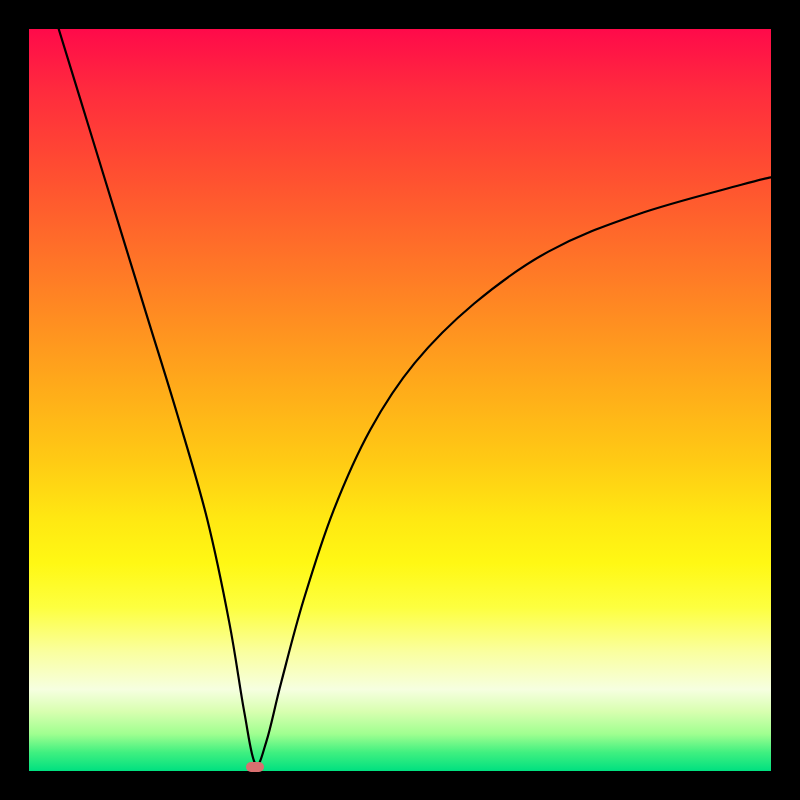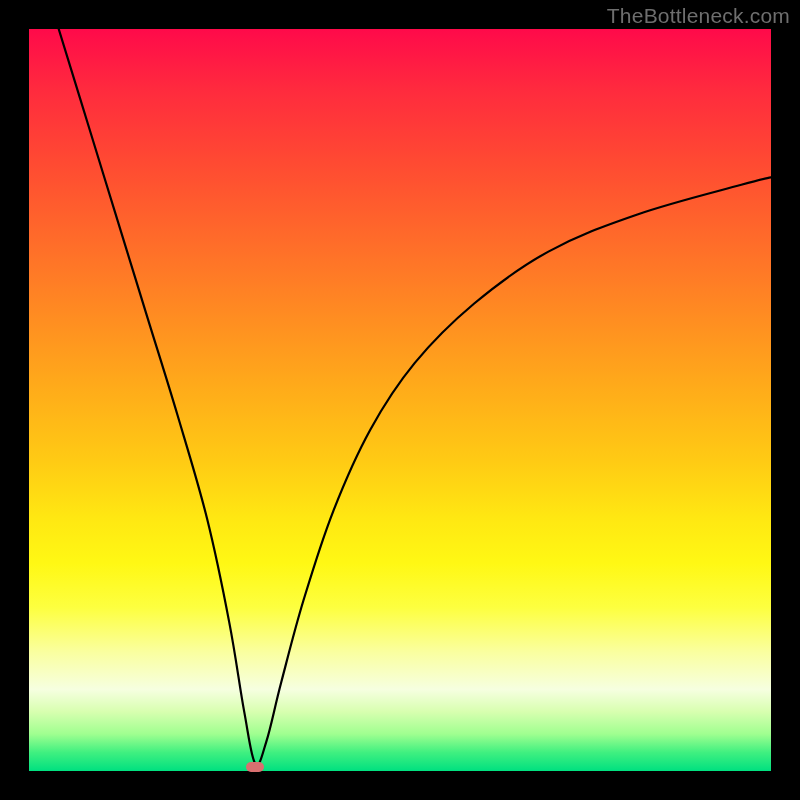--- a/index.html
+++ b/index.html
@@ -71,14 +71,13 @@
 </head>
 <body>
 
 <div class="frame">
   <div class="plot-area">
     <svg class="curve" width="742" height="742" viewBox="0 0 742 742">
       <path fill="none" stroke="#000" stroke-width="2.2" stroke-linecap="round" d="M 29.7 0.0 C 35.0 17.4, 48.7 61.7, 59.4 96.5 C 70.0 131.2, 78.4 158.2, 89.0 192.9 C 99.7 227.6, 108.0 254.7, 118.7 289.4 C 129.4 324.1, 137.7 349.8, 148.4 385.8 C 159.1 421.9, 168.7 452.3, 178.1 489.7 C 187.4 527.1, 193.7 558.9, 200.3 593.6 C 207.0 628.3, 210.5 657.3, 215.2 682.6 C 219.9 708.0, 222.3 729.2, 226.3 734.6 C 230.3 739.9, 232.8 727.0, 237.4 712.3 C 242.1 697.6, 245.6 678.3, 252.3 653.0 C 259.0 627.6, 265.2 602.1, 274.5 571.3 C 283.9 540.6, 292.2 513.0, 304.2 482.3 C 316.2 451.6, 326.6 427.4, 341.3 400.7 C 356.0 374.0, 367.1 356.6, 385.8 333.9 C 404.5 311.2, 421.2 294.6, 445.2 274.5 C 469.2 254.5, 490.0 238.6, 519.4 222.6 C 548.8 206.6, 573.7 197.5, 608.4 185.5 C 643.2 173.5, 688.3 162.5, 712.3 155.8 C 736.4 149.1, 736.7 149.7, 742.0 148.4" id="curve-path"></path>
     </svg>
     <div class="marker" id="marker" style="left: 226.31px; top: 737.548px; background: rgb(217, 112, 112);"></div>
   </div>
-  <div class="watermark">TheBottleneck.com</div>
 </div>
 
 </body></html>

